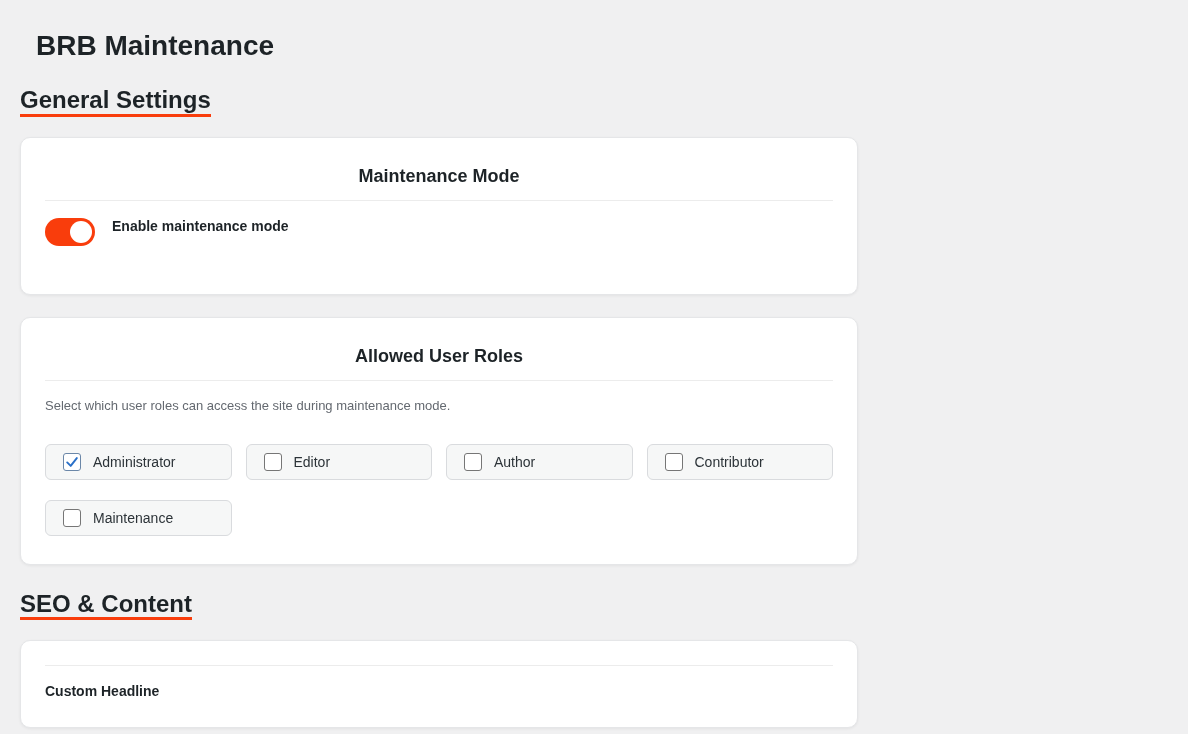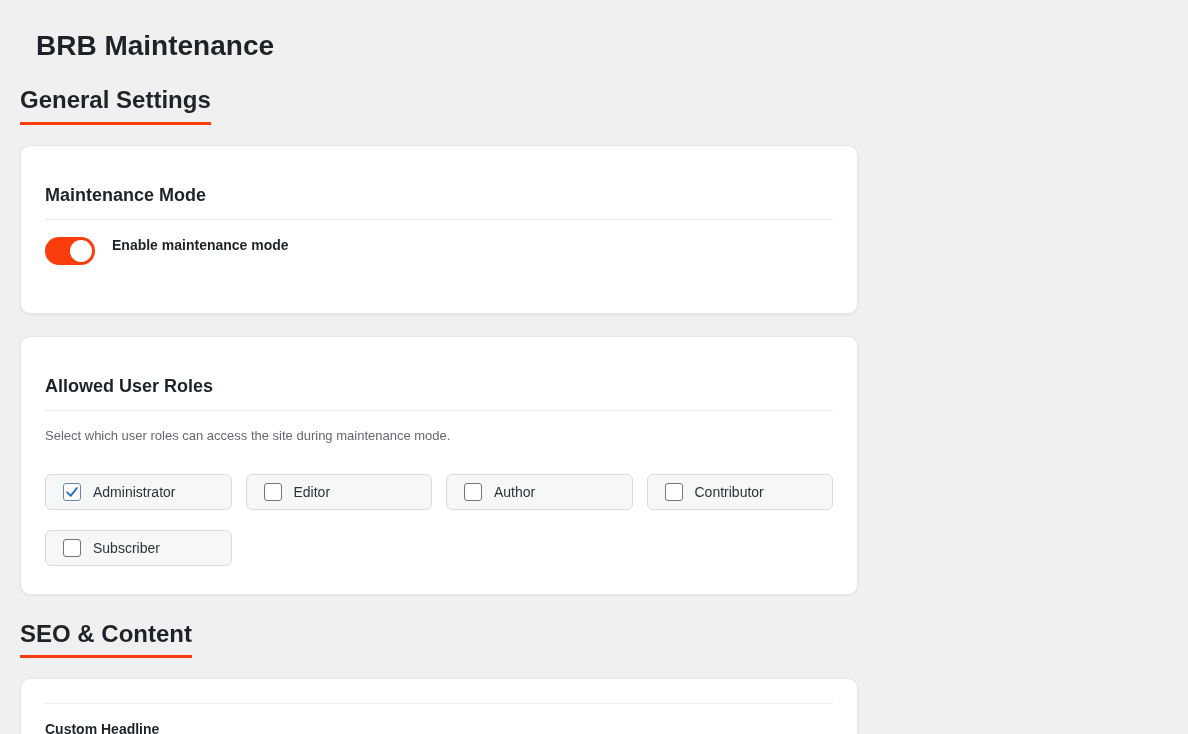--- a/index.html
+++ b/index.html
@@ -24,38 +24,38 @@
     color: var(--text-dark);
   }
   .page { padding: 30px 0 0 20px; width: 860px; }
   .page-title {
     font-size: 28px; font-weight: 700; line-height: 1.15;
     margin: 0 0 25px 16px; color: var(--text-dark);
   }
   .section-heading {
     display: inline-block;
     font-size: 24px; font-weight: 600; line-height: 1.1;
-    margin: 0; padding-bottom: 8px;
+    margin: 0; padding-bottom: 0;
     border-bottom: 3px solid var(--accent);
     color: var(--text-dark);
   }
   .section-body { margin-top: 20px; }
   .section + .section { margin-top: 26px; }
   .card {
     background: var(--card-bg);
     border: 1px solid #e5e6e8;
     border-radius: 10px;
     box-shadow: 0 1px 3px rgba(0,0,0,0.06);
     padding: 24px 24px 28px 24px;
     margin-bottom: 22px;
     width: 838px;
   }
   .card-title {
     font-size: 18px; font-weight: 600; line-height: 22px;
-    margin: 14px 0 13px 0; color: var(--text-dark);
+    margin: 3px 0 13px 0; color: var(--text-dark); text-align: center;
   }
   .divider { height: 1px; background: var(--divider); margin: 0 0 17px 0; }
   .toggle-row { display: flex; align-items: flex-start; gap: 17px; margin-bottom: 20px; }
   .toggle {
     position: relative; width: 50px; height: 28px; flex: 0 0 auto;
     border-radius: 14px; background: #cfd2d6; cursor: pointer;
   }
   .toggle.on { background: var(--accent); }
   .toggle .knob {
     position: absolute; top: 3px; left: 3px;
@@ -147,21 +147,21 @@
             <span class="checkbox">
               
             </span>
             <span class="role-label">Contributor</span>
           </label>
 
           <label class="role-box">
             <span class="checkbox">
               
             </span>
-            <span class="role-label">Subscriber</span>
+            <span class="role-label">Maintenance</span>
           </label>
 
         </div>
       </div>
 
     </div>
   </div>
 
   <div class="section">
     <h2 class="section-heading">SEO &amp; Content</h2>

